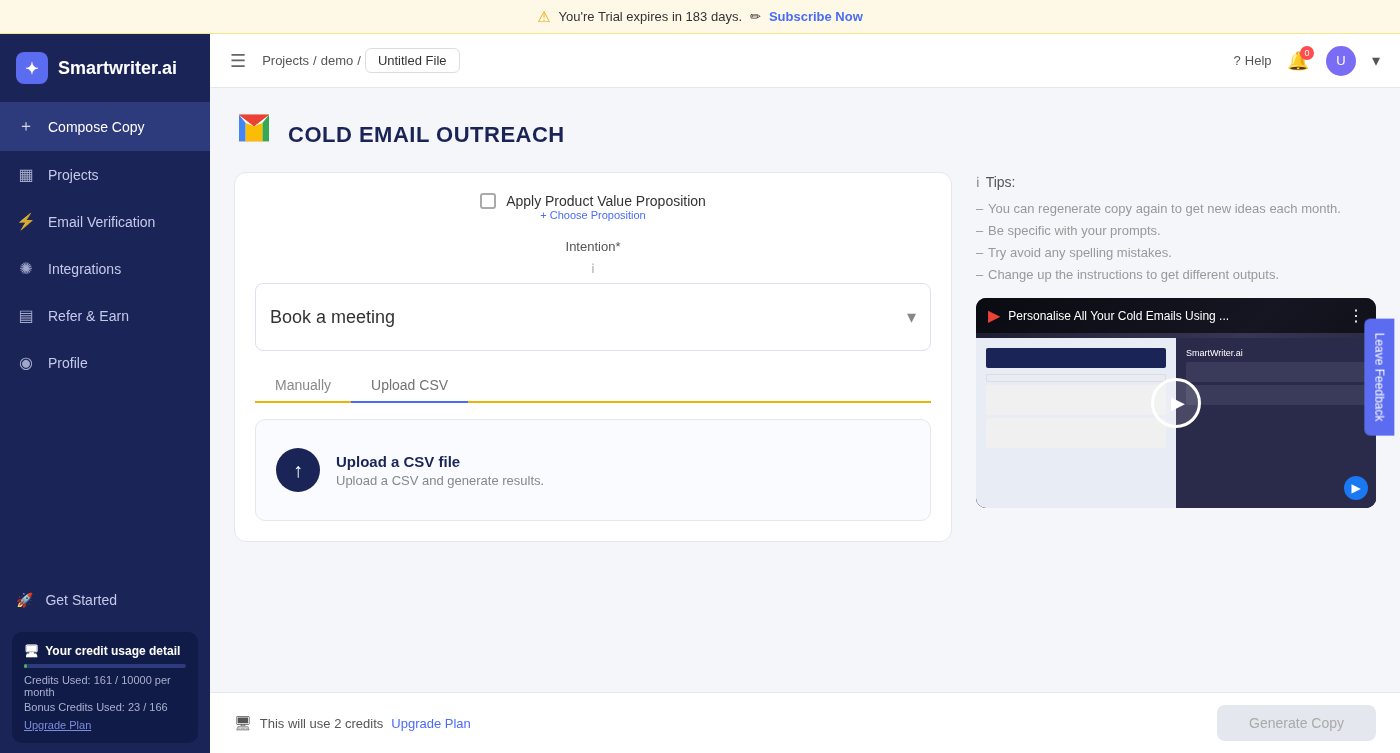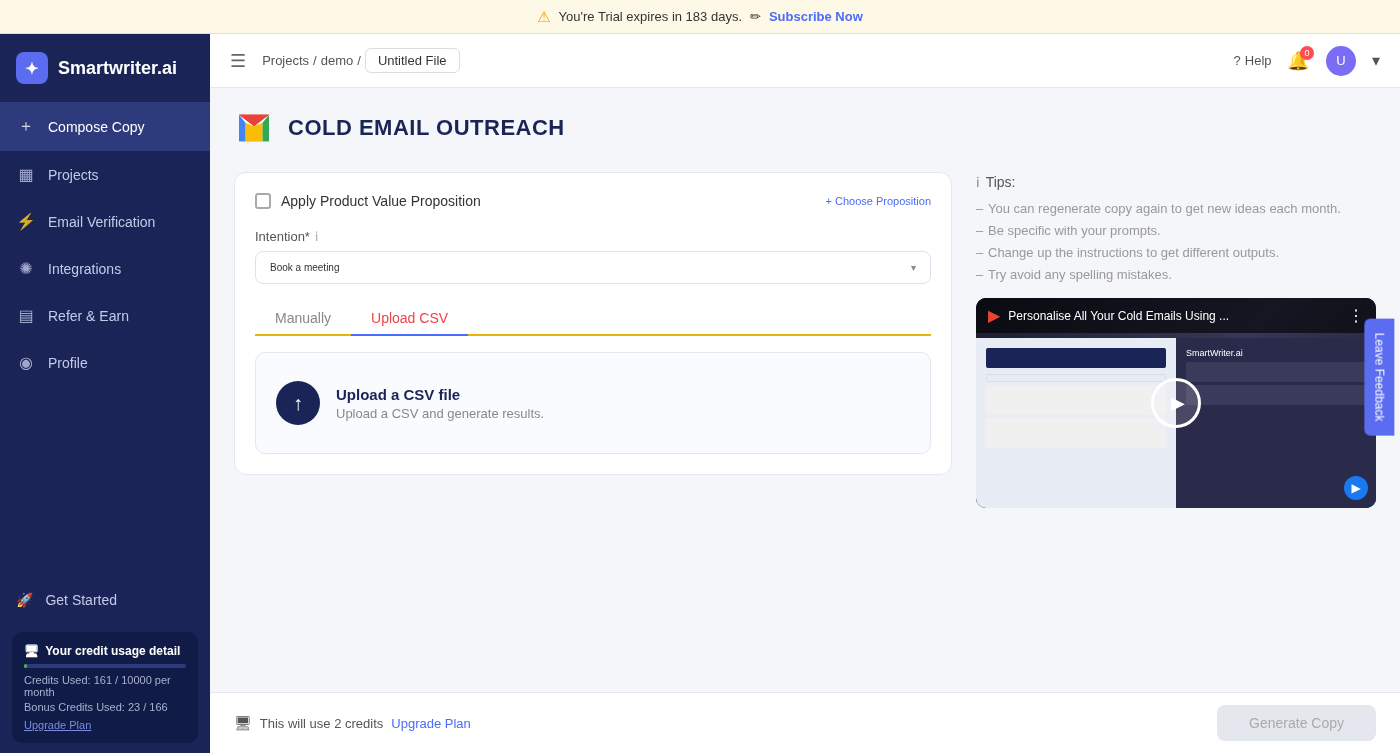--- a/index.html
+++ b/index.html
@@ -117,21 +117,21 @@
     .header-actions { display: flex; align-items: center; gap: 16px; }
     .help-btn { display: flex; align-items: center; gap: 4px; font-size: 13px; color: #555; cursor: pointer; }
     .notif-icon { position: relative; font-size: 18px; color: #555; cursor: pointer; }
     .notif-badge { position: absolute; top: -4px; right: -4px; background: #ff4d4f; color: white; border-radius: 50%; width: 14px; height: 14px; font-size: 9px; display: flex; align-items: center; justify-content: center; }
     .avatar { width: 30px; height: 30px; border-radius: 50%; background: #7b6cf6; display: flex; align-items: center; justify-content: center; color: white; font-size: 13px; cursor: pointer; }
 
     
     .page-content { flex: 1; overflow-y: auto; padding: 20px 24px; }
 
     
-    .page-title-row { display: flex; align-items: center; gap: 14px; margin-bottom: 24px; }
+    .page-title-row { display: flex; align-items: flex-end; gap: 14px; margin-bottom: 24px; }
     .gmail-icon {
       width: 40px;
       height: 40px;
       border-radius: 4px;
       display: flex;
       align-items: center;
       justify-content: center;
       font-size: 28px;
     }
     .page-title { font-size: 22px; font-weight: 700; color: #1a2456; letter-spacing: 0.5px; }
@@ -143,47 +143,47 @@
 
     
     .card {
       background: white;
       border-radius: 12px;
       border: 1px solid #e5e7ef;
       padding: 20px;
     }
 
     
-    .proposition-row { display: flex; align-items: center; justify-content: space-between; margin-bottom: 18px; }
+    .proposition-row { display: flex; align-items: center; justify-content: space-between; margin-bottom: 18px; flex-direction: column; }
     .proposition-left { display: flex; align-items: center; gap: 10px; font-size: 14px; color: #333; }
     .checkbox { width: 16px; height: 16px; border: 2px solid #aaa; border-radius: 3px; cursor: pointer; flex-shrink: 0; }
     .choose-prop-link { color: #4a6cf7; font-size: 11px; cursor: pointer; text-decoration: none; }
 
     
-    .field-label { font-size: 13px; color: #555; margin-bottom: 6px; display: flex; align-items: center; gap: 5px; }
+    .field-label { font-size: 13px; color: #555; margin-bottom: 6px; display: flex; align-items: center; gap: 5px; flex-direction: column; }
     .field-label .info-icon { color: #aaa; font-size: 13px; }
     .select-field {
       width: 100%;
       border: 1px solid #dde1ef;
       border-radius: 8px;
-      padding: 10px 14px;
-      font-size: 10px;
+      padding: 22px 14px;
+      font-size: 18px;
       color: #333;
       background: white;
       display: flex;
       align-items: center;
       justify-content: space-between;
       cursor: pointer;
     }
     .select-field .chevron { color: #888; }
 
     
     .tabs { display: flex; gap: 0; border-bottom: 2px solid #eab308; margin: 18px 0 16px; }
     .tab { padding: 8px 20px; font-size: 14px; color: #888; cursor: pointer; border-bottom: 2px solid transparent; margin-bottom: -2px; }
-    .tab.active { color: #ef4444; border-bottom-color: #4a6cf7; font-weight: 500; }
+    .tab.active { color: #737373; border-bottom-color: #4a6cf7; font-weight: 500; }
 
     
     .upload-area {
       border: 1px solid #e5e7ef;
       border-radius: 10px;
       padding: 28px 20px;
       display: flex;
       align-items: center;
       gap: 16px;
       cursor: pointer;
@@ -443,22 +443,22 @@
 
         <div class="right-col">
 
           <div class="tips-title">
             <span class="tip-icon">ℹ</span>
             <span>Tips:</span>
           </div>
           <ul class="tips-list">
             <li>You can regenerate copy again to get new ideas each month.</li>
             <li>Be specific with your prompts.</li>
+            <li>Try avoid any spelling mistakes.</li>
             <li>Change up the instructions to get different outputs.</li>
-            <li>Try avoid any spelling mistakes.</li>
           </ul>
 
           <div class="video-thumb">
             <div class="video-thumb-bg"></div>
             <div class="video-title-bar">
               <div style="display:flex;align-items:center;gap:8px;">
                 <span style="color:#ea4335;font-size:16px;">▶</span>
                 <span class="video-title-text">Personalise All Your Cold Emails Using ...</span>
               </div>
               <span style="color:white;font-size:16px;cursor:pointer;">⋮</span>

